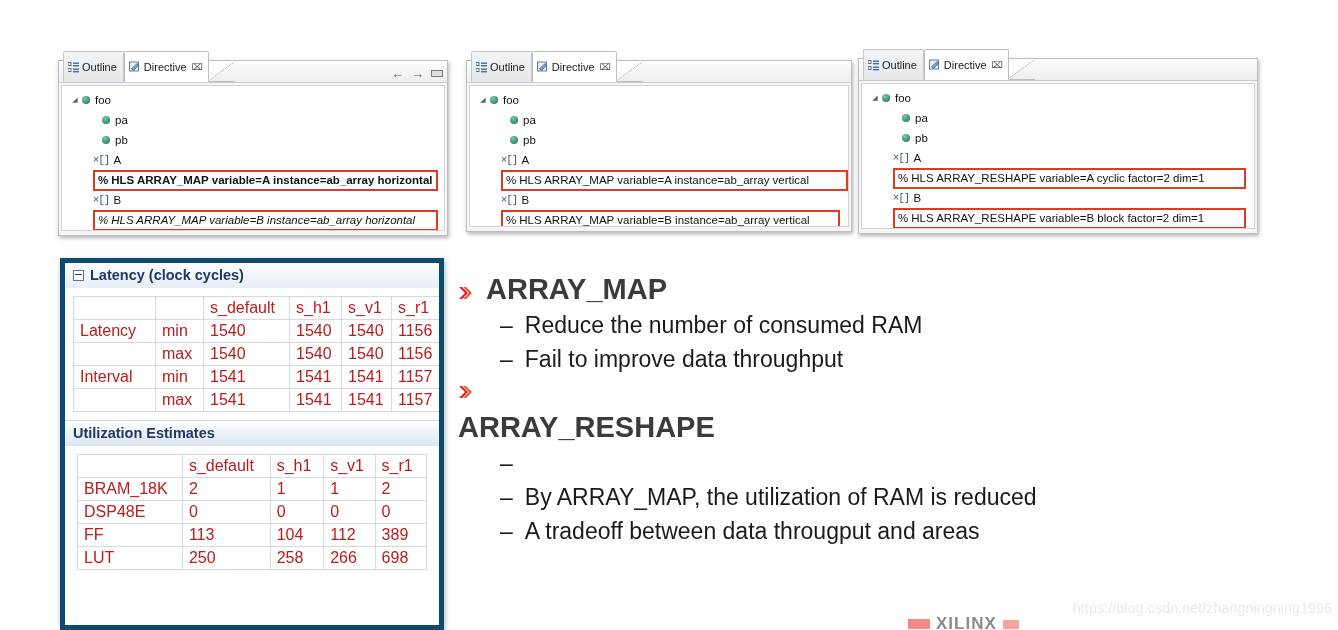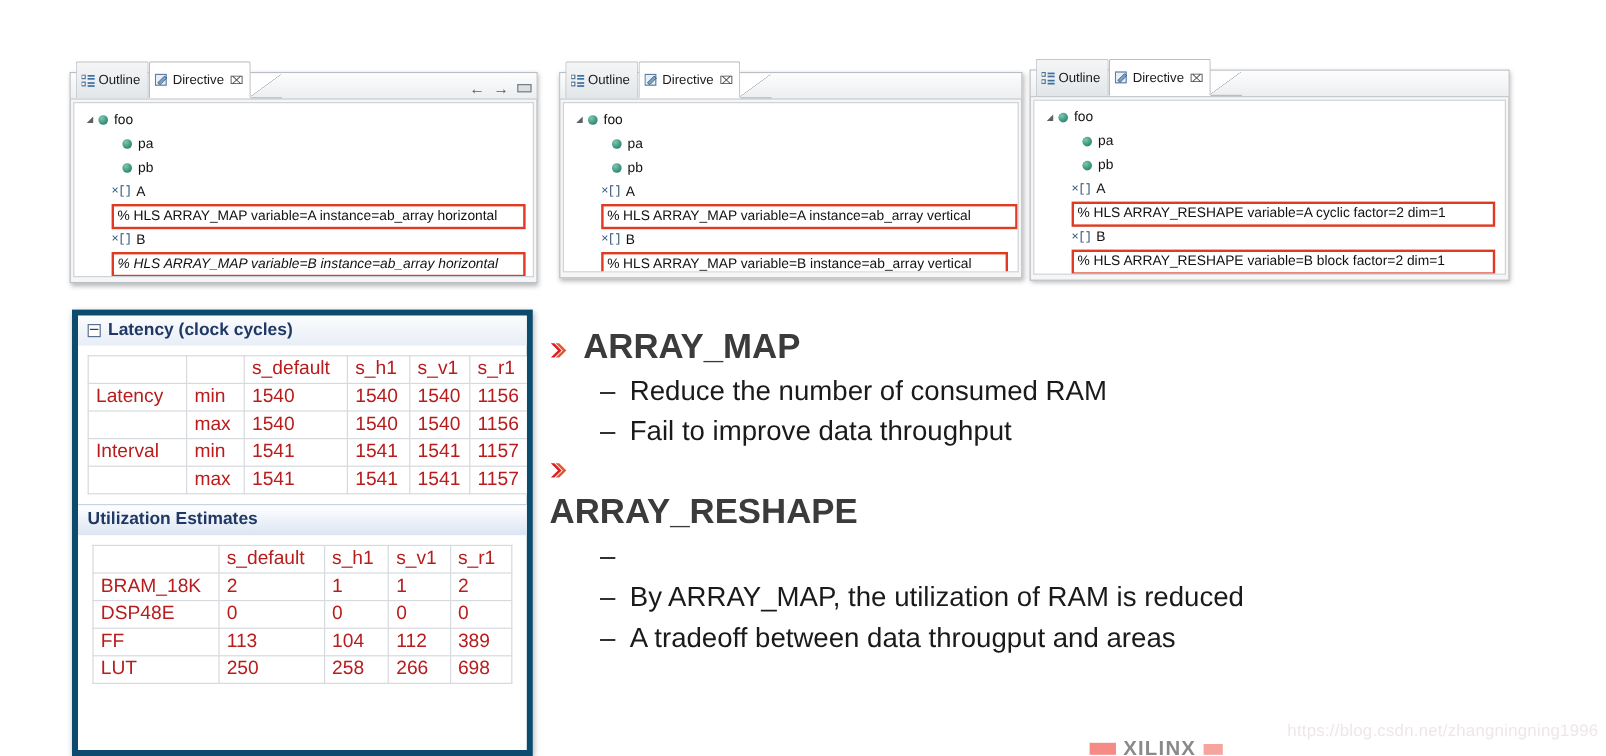--- a/index.html
+++ b/index.html
@@ -336,21 +336,21 @@
       </div>
       <div class="trow" style="padding-left:40px;">
         <span class="dot"></span>
         <span>pb</span>
       </div>
       <div class="trow" style="padding-left:31px;">
         <span class="arr-ico">×[]</span>
         <span>A</span>
       </div>
       <div class="trow" style="padding-left:31px;">
-        <span class="directive-line" style="width:345px;">
+        <span class="directive-line" style="width:345px;font-weight:bold;">
           <span class="pct">%</span><span>HLS ARRAY_MAP variable=A instance=ab_array horizontal</span>
         </span>
       </div>
       <div class="trow" style="padding-left:31px;">
         <span class="arr-ico">×[]</span>
         <span>B</span>
       </div>
       <div class="trow" style="padding-left:31px;font-style:italic;">
         <span class="directive-line" style="width:345px;">
           <span class="pct">%</span><span>HLS ARRAY_MAP variable=B instance=ab_array horizontal</span>

